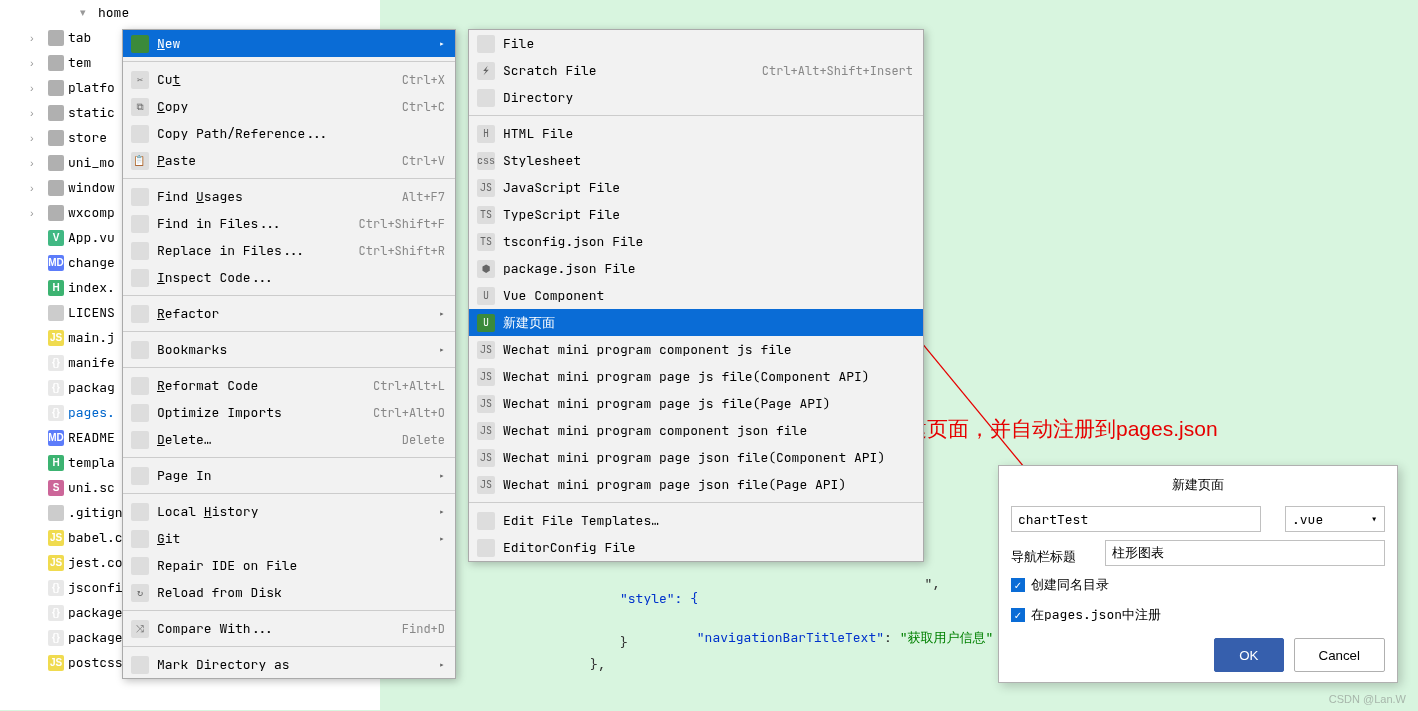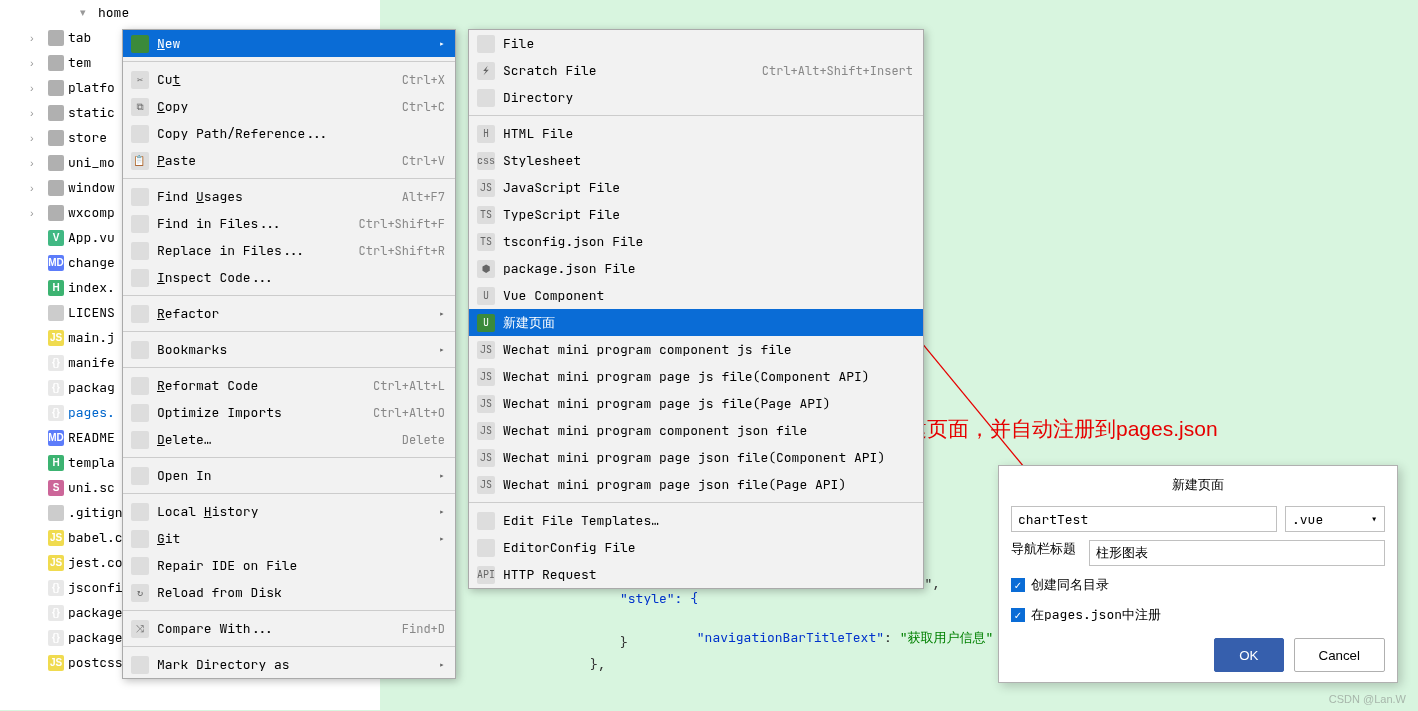--- a/index.html
+++ b/index.html
@@ -110,21 +110,21 @@
   right: 20px;
   top: 465px;
   width: 400px;
   background: #fff;
   border: 1px solid #b0b0b0;
   box-shadow: 3px 3px 10px rgba(0,0,0,0.2);
   z-index: 60;
   padding-bottom: 10px;
 }
 .dialog .title { text-align:center; padding: 10px 0 8px; font-size:13px; }
-.dialog .row { display:flex; align-items:flex-start; padding: 4px 12px; gap:8px; }
+.dialog .row { display:flex; align-items:flex-end; padding: 4px 12px; gap:24px; }
 .dialog input[type=text] {
   border: 1px solid #c0c0c0; height: 26px; padding: 0 6px; font-size:13px;
 }
 .dialog .name-input { flex:1; }
 .dialog .ext-box { width: 100px; height:26px; border:1px solid #c0c0c0; display:flex; align-items:center; padding:0 6px; justify-content:space-between; }
 .dialog .lab { width: 70px; font-size:13px; }
 .dialog .check-row { padding: 6px 12px; display:flex; align-items:center; gap:6px; }
 .dialog .check { width:14px; height:14px; background:#0a6cd6; display:inline-flex; align-items:center; justify-content:center; color:#fff; font-size:10px; }
 .dialog .btns { display:flex; justify-content:flex-end; gap:10px; padding: 8px 12px 0; }
 .dialog button { height:34px; padding:0 24px; border:1px solid #b0b0b0; background:#fff; border-radius:2px; }
@@ -350,21 +350,21 @@
         <span class="shortcut">Ctrl+Alt+O</span>
       </div>
       <div class="ctx-item">
         <span class="micon"></span>
         <span class="label"><u>D</u>elete…</span>
         <span class="shortcut">Delete</span>
       </div>
       <div class="ctx-sep"></div>
       <div class="ctx-item">
         <span class="micon"></span>
-        <span class="label">Open In</span>
+        <span class="label">Page In</span>
         <span class="arrow">▸</span>
       </div>
       <div class="ctx-sep"></div>
       <div class="ctx-item">
         <span class="micon"></span>
         <span class="label">Local <u>H</u>istory</span>
         <span class="arrow">▸</span>
       </div>
       <div class="ctx-item">
         <span class="micon"></span>
@@ -467,24 +467,20 @@
         <span class="label">Wechat mini program page json file(Page API)</span>
       </div>
       <div class="ctx-sep"></div>
       <div class="ctx-item">
         <span class="micon "></span>
         <span class="label">Edit File Templates…</span>
       </div>
       <div class="ctx-item">
         <span class="micon icon-file"></span>
         <span class="label">EditorConfig File</span>
-      </div>
-      <div class="ctx-item">
-        <span class="micon icon-api">API</span>
-        <span class="label">HTTP Request</span>
       </div>
     </div>
 </div>
 
 <svg class="arrow-line">
   <line x1="0" y1="0" x2="140" y2="170" stroke="#e60000" stroke-width="1.2"></line>
   <polygon points="140,170 130,162 136,157" fill="#e60000"></polygon>
 </svg>
 <div class="annotation">新建页面，并自动注册到pages.json</div>
 

